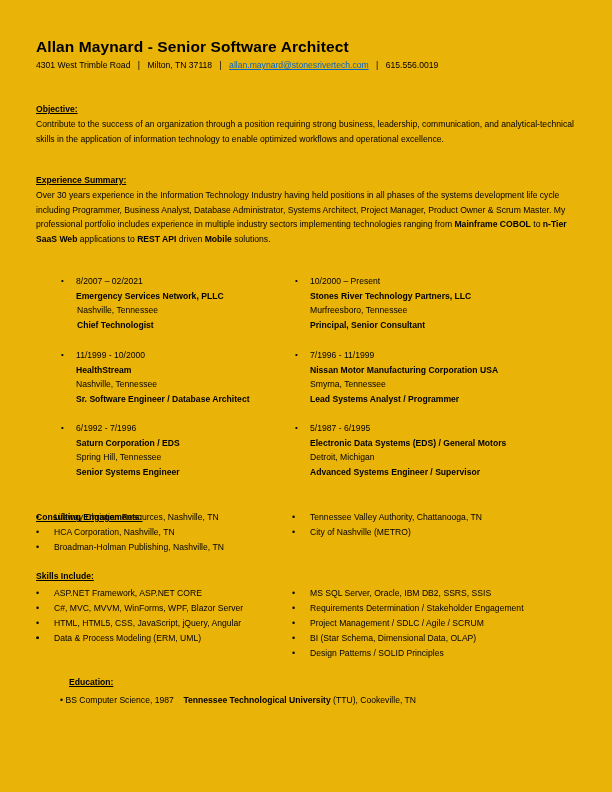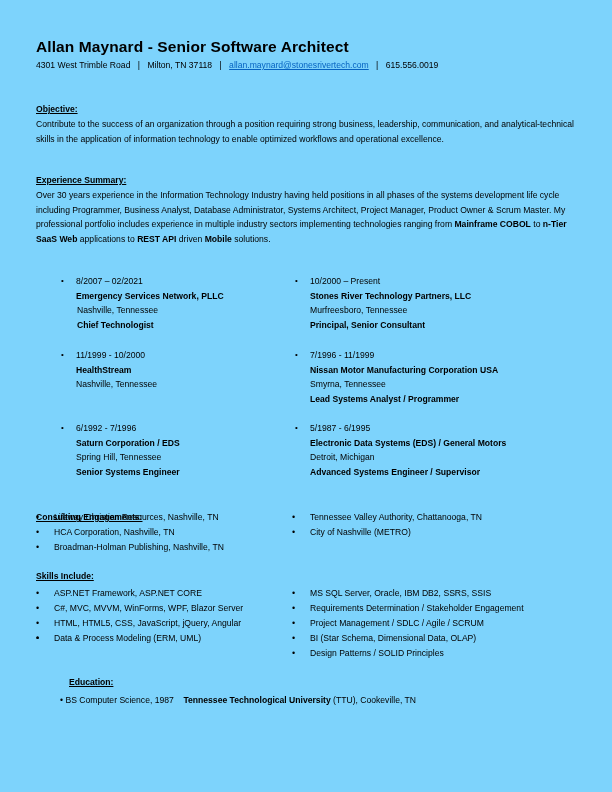--- a/index.html
+++ b/index.html
@@ -12,21 +12,21 @@
     body {
       font-family: "Liberation Sans", "DejaVu Sans", sans-serif;
       color: #000000;
       position: relative;
     }
     .page {
       position: absolute;
       left: 0; top: 0;
       width: 612px;
       height: 792px;
-      background: #7dd3fc;
+      background: #eab308;
     }
     .name-title {
       position: absolute;
       left: 36px;
       top: 38px;
       font-size: 15.5px;
       font-weight: bold;
       letter-spacing: 0.1px;
     }
     .contact-line {
@@ -136,20 +136,21 @@
     <div class="bold">Stones River Technology Partners, LLC</div>
     <div>Murfreesboro, Tennessee</div>
     <div class="bold">Principal, Senior Consultant</div>
   </div>
 
   <div class="job" style="left:76px; top:348px;">
     <span class="bullet">•</span>
     <div>11/1999 - 10/2000</div>
     <div class="bold">HealthStream</div>
     <div>Nashville, Tennessee</div>
+    <div class="bold">Sr. Software Engineer / Database Architect</div>
   </div>
   <div class="job" style="left:310px; top:348px;">
     <span class="bullet">•</span>
     <div>7/1996 - 11/1999</div>
     <div class="bold">Nissan Motor Manufacturing Corporation USA</div>
     <div>Smyrna, Tennessee</div>
     <div class="bold">Lead Systems Analyst / Programmer</div>
   </div>
 
   <div class="job" style="left:76px; top:421px;">

